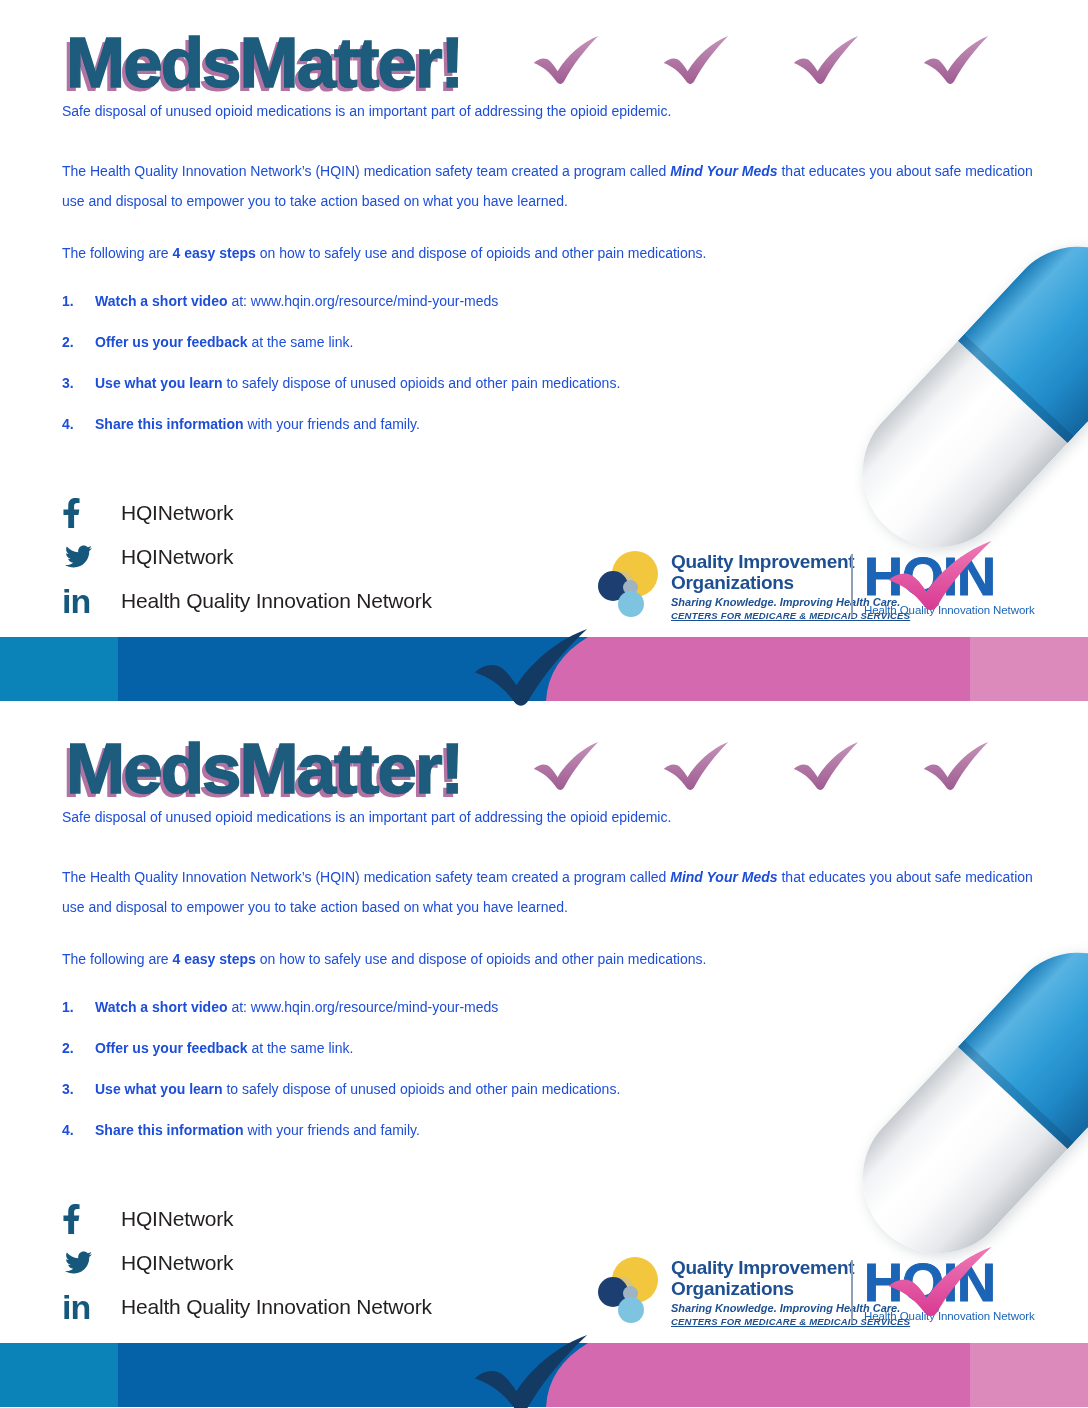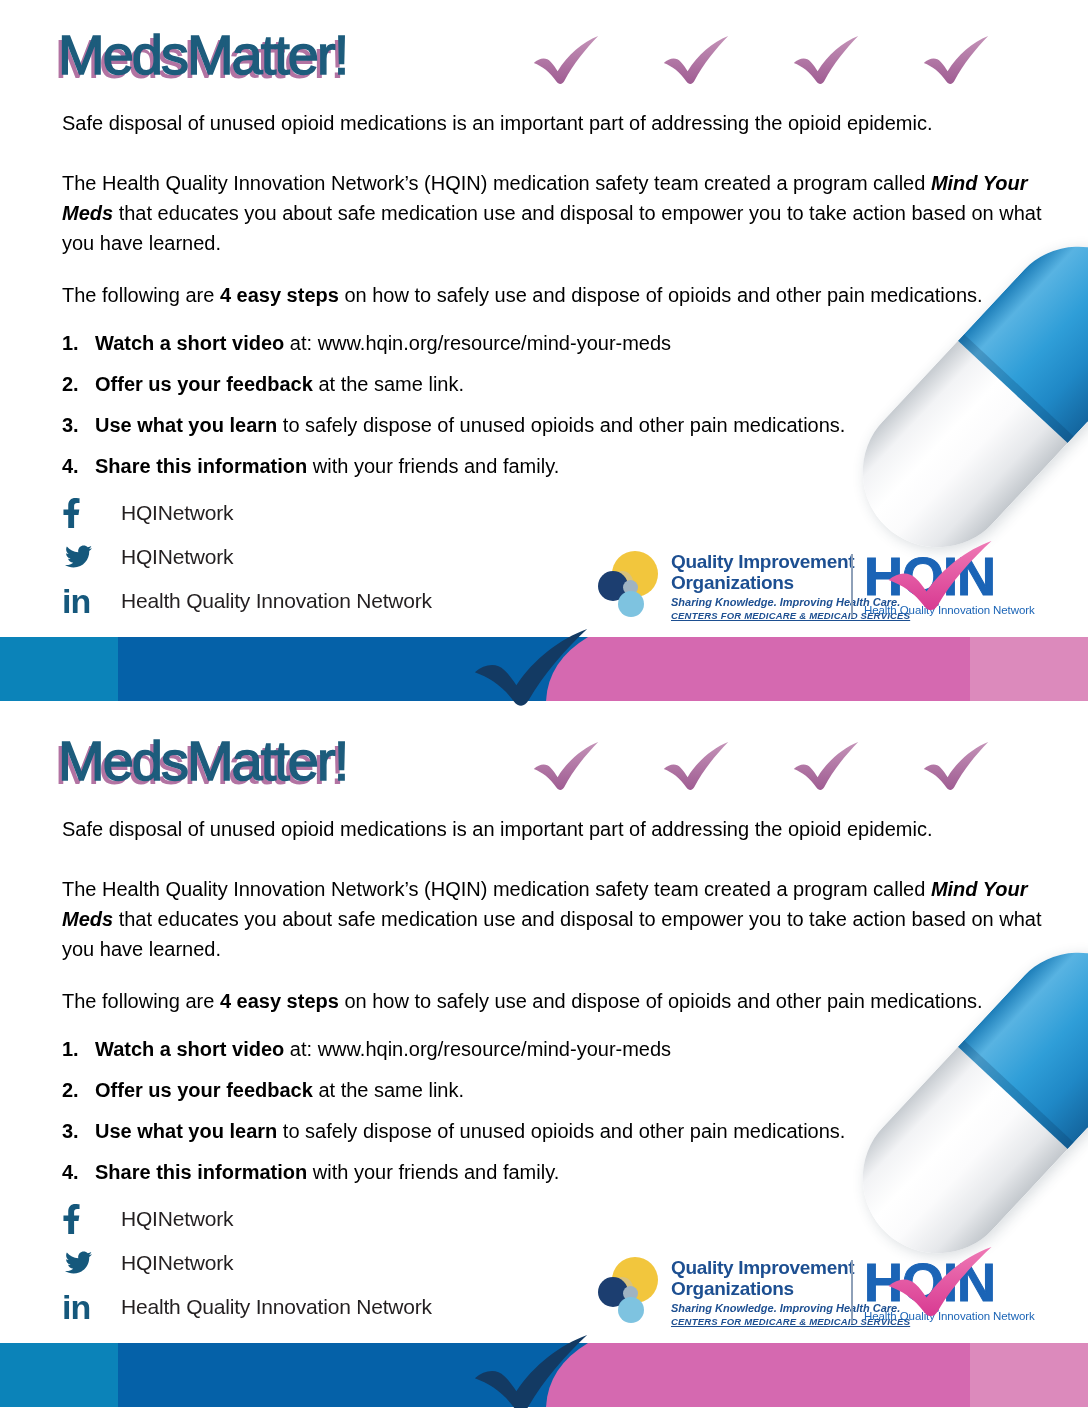--- a/index.html
+++ b/index.html
@@ -14,30 +14,30 @@
         overflow:hidden;transform:rotate(-47deg);z-index:1;
         box-shadow:0 4px 14px rgba(40,60,80,.18);}
   .pill-white{position:absolute;left:0;top:0;width:52%;height:100%;
         background:linear-gradient(to bottom,#c6cbd0 0%,#f2f3f5 16%,#ffffff 38%,#fbfbfc 58%,#e6e8eb 82%,#c3c8cd 100%);}
   .pill-blue{position:absolute;right:0;top:0;width:48%;height:100%;
         background:linear-gradient(to bottom,#1c7db8 0%,#58b3e2 15%,#2f9ed8 45%,#1f88c6 72%,#14669f 100%);}
   .pill-blue::before{content:"";position:absolute;left:0;top:0;width:9px;height:100%;
         background:rgba(10,50,90,.22);}
 
   
-  .title{margin:0;position:absolute;left:58px;top:16px;z-index:2;
-        font-size:56px;line-height:78px;font-weight:normal;color:#1d5c7c;letter-spacing:-2px;
+  .title{margin:8px;position:absolute;left:58px;top:16px;z-index:2;
+        font-size:71px;line-height:78px;font-weight:bold;color:#1d5c7c;letter-spacing:-2px;
         -webkit-text-stroke:1.5px #1d5c7c;
         text-shadow:-4px 4px 0 #b273a2;}
   .title-checks{position:absolute;left:531px;top:36px;display:flex;gap:60px;z-index:2;}
   .tcheck{width:70px;height:50px;}
 
   
-  .content{position:absolute;left:62px;top:108px;width:980px;z-index:2;
-        color:#000000;font-size:20px;line-height:30px;}
+  .content{position:absolute;left:62px;top:96px;width:980px;z-index:2;
+        color:#1d4ed8;font-size:14px;line-height:30px;}
   .para{margin:0;}
   .p1{margin-bottom:30px;}
   .p2{margin-bottom:22px;}
   .steps-intro{margin-bottom:18px;}
   .bi{font-style:italic;}
   .step{position:relative;padding-left:33px;margin-bottom:11px;}
   .step-num{position:absolute;left:0;top:0;font-weight:bold;}
 
   
   .social{position:absolute;left:62px;top:497px;z-index:2;}

